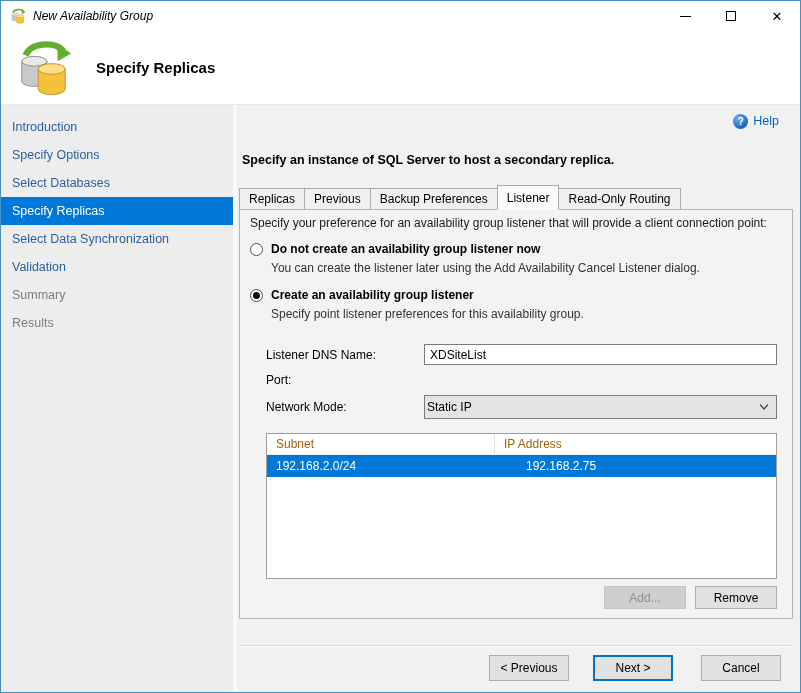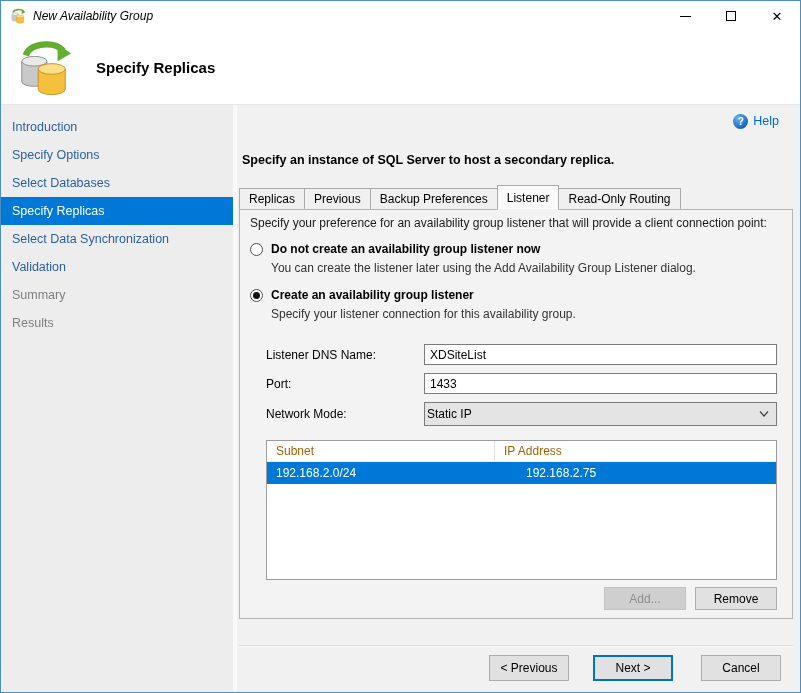--- a/index.html
+++ b/index.html
@@ -245,39 +245,38 @@
 
       <div class="tabpanel">
         <p class="panel-intro">Specify your preference for an availability group listener that will provide a client connection point:</p>
 
         <div class="options">
           <div class="option">
             <div class="option-row">
               <span class="radio"></span>
               <span class="option-label">Do not create an availability group listener now</span>
             </div>
-            <p class="option-desc">You can create the listener later using the Add Availability Group Listener dialog.</p>
+            <p class="option-desc">You can create the listener later using the Add Availability Cancel Listener dialog.</p>
           </div>
           <div class="option">
             <div class="option-row">
               <span class="radio checked"></span>
               <span class="option-label">Create an availability group listener</span>
             </div>
-            <p class="option-desc">Specify your listener connection for this availability group.</p>
+            <p class="option-desc">Specify point listener preferences for this availability group.</p>
           </div>
         </div>
 
         <div class="form">
           <div class="form-row">
             <span class="form-label">Listener DNS Name:</span>
             <input class="text-input" type="text" value="XDSiteList" style="">
           </div>
           <div class="form-row">
             <span class="form-label">Port:</span>
-            <input class="text-input" type="text" value="1433" style="">
           </div>
           <div class="form-row">
             <span class="form-label">Network Mode:</span>
             <div class="select">
               <span>Static IP</span>
               <svg class="chev" viewBox="0 0 10 6">
                   <path d="M1,0.5 L5,5 L9,0.5" stroke="#444" fill="none" stroke-width="1.2"></path>
                 </svg>
             </div>
           </div>

